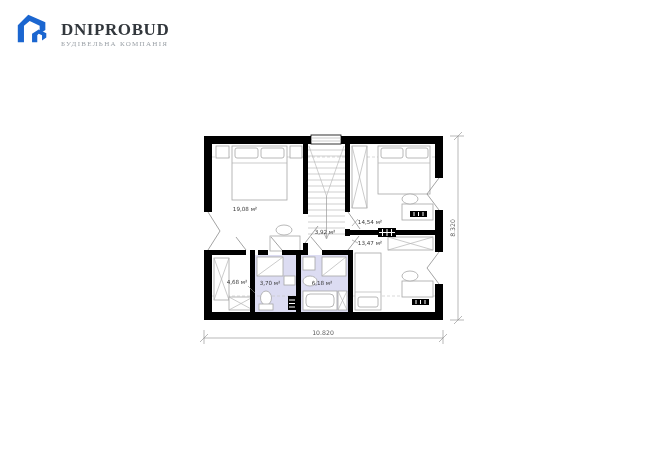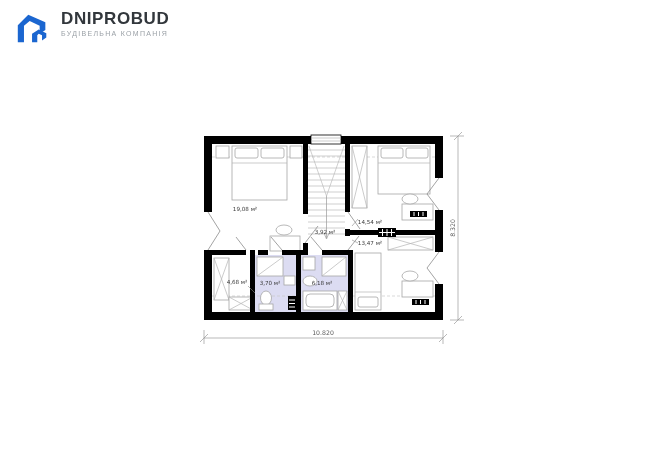--- a/index.html
+++ b/index.html
@@ -1,18 +1,18 @@
 <!DOCTYPE html>
 <html><head>
 <meta charset="utf-8">
 <style>
   html,body{margin:0;padding:0;background:#ffffff;}
   .page{position:relative;width:655px;height:458px;background:#ffffff;overflow:hidden;
         font-family:"Liberation Sans", sans-serif;}
-  .logo{position:absolute;left:14px;top:10px;display:flex;align-items:flex-start;gap:9px;}
+  .logo{position:absolute;left:14px;top:10px;display:flex;align-items:flex-end;gap:9px;font-family:Liberation Serif, serif;}
   .logo-icon{width:38px;height:38px;flex:0 0 auto;}
   .brand-name{font-size:17px;font-weight:800;letter-spacing:.6px;color:#32373c;line-height:1;}
   .brand-tagline{font-size:7px;letter-spacing:1.3px;color:#9ba1a7;margin-top:3px;line-height:1;}
   svg.plan{position:absolute;left:0;top:0;width:655px;height:458px;}
   .wall{fill:#000;}
   .furn{fill:#ffffff;stroke:#a6a6a6;stroke-width:0.8;}
   .furn-line{stroke:#b4b4b4;stroke-width:0.7;fill:none;}
   .step{stroke:#b0b0b0;stroke-width:0.6;}
   .door{stroke:#8b8b8b;stroke-width:0.8;}
   .dashline{stroke:#c9c9c9;stroke-width:0.7;stroke-dasharray:3 2;}

